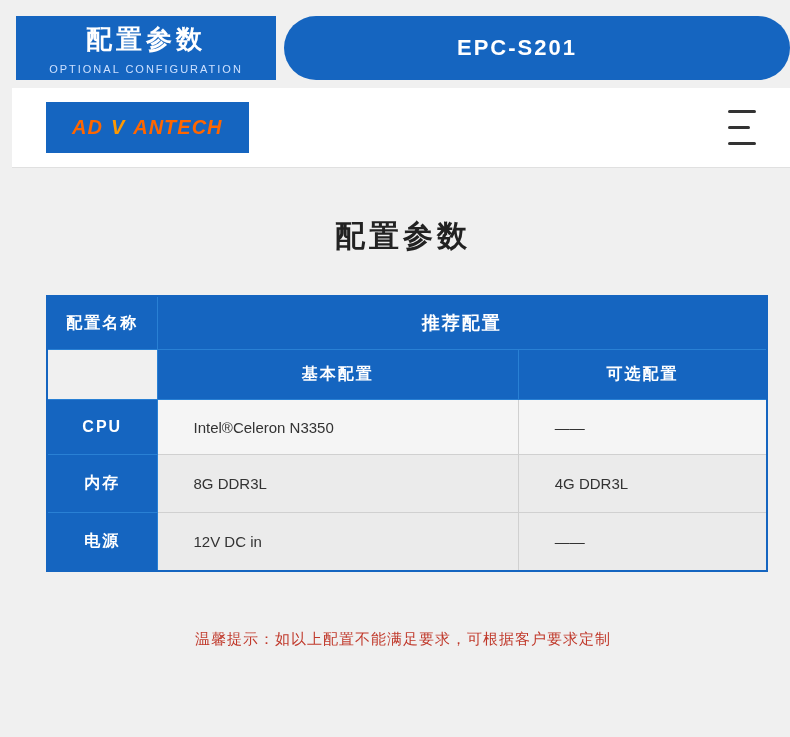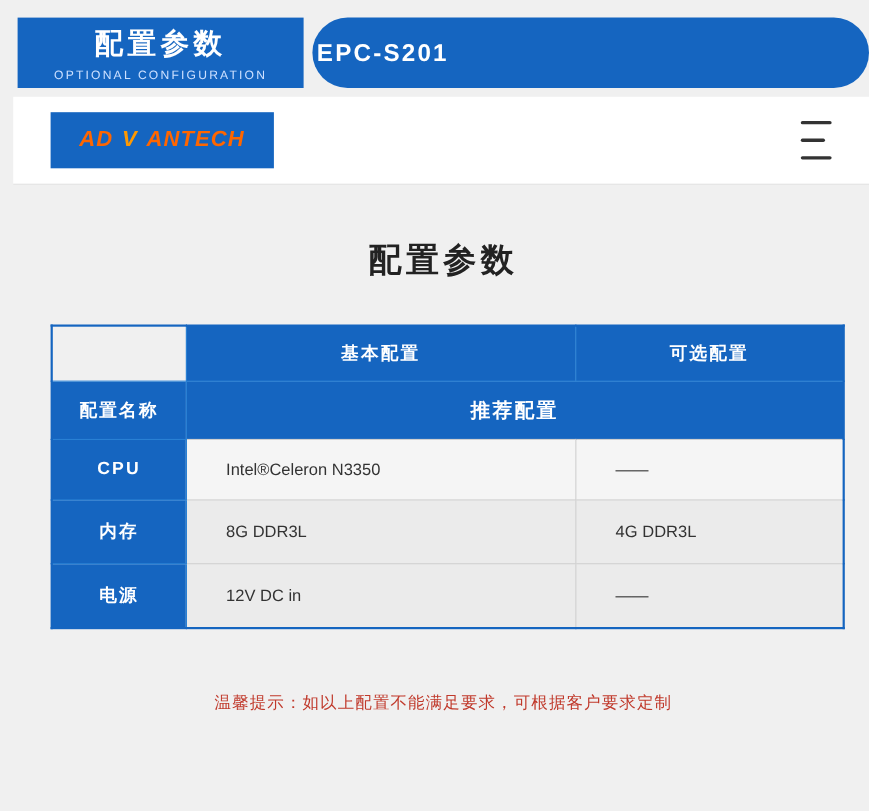--- a/index.html
+++ b/index.html
@@ -42,21 +42,21 @@
       letter-spacing: 2px;
       color: #cce0ff;
       margin-top: 2px;
     }
 
     .header-right {
       flex: 1;
       background: #1565c0;
       display: flex;
       align-items: center;
-      justify-content: flex-start;
+      justify-content: center;
       padding-right: 40px;
       margin-left: 4px;
       border-radius: 32px;
     }
 
     .header-product {
       color: white;
       font-size: 22px;
       font-weight: 700;
       letter-spacing: 2px;
@@ -158,21 +158,21 @@
 
     .row-label {
       background: #1565c0;
       color: white;
       text-align: center;
       font-size: 16px;
       font-weight: 600;
       padding: 18px 10px;
       letter-spacing: 2px;
       border: 1px solid #2980d4;
-      width: 122px;
+      width: 110px;
     }
 
     .row-value {
       background: #f5f5f5;
       color: #333;
       text-align: left;
       font-size: 15px;
       padding: 18px 36px;
       border: 1px solid #d0d0d0;
     }
@@ -218,28 +218,28 @@
 </div>
 
 <div class="page-title-section">
   <h1 class="page-title">配置参数</h1>
 </div>
 
 <div class="table-section">
   <table>
     <thead>
       <tr>
+        <td class="col-header">配置名称</td>
+        <td class="row-header-top" colspan="2">推荐配置</td>
+      </tr>
+      <tr>
         <td class="col-header" style="visibility:hidden;">配置名称</td>
         <td class="col-header">基本配置</td>
         <td class="col-header">可选配置</td>
       </tr>
-      <tr>
-        <td class="col-header">配置名称</td>
-        <td class="row-header-top" colspan="2">推荐配置</td>
-      </tr>
     </thead>
     <tbody>
       <tr>
         <td class="row-label">CPU</td>
         <td class="row-value">Intel®Celeron N3350</td>
         <td class="row-value">——</td>
       </tr>
       <tr>
         <td class="row-label">内存</td>
         <td class="row-value alt">8G DDR3L</td>

